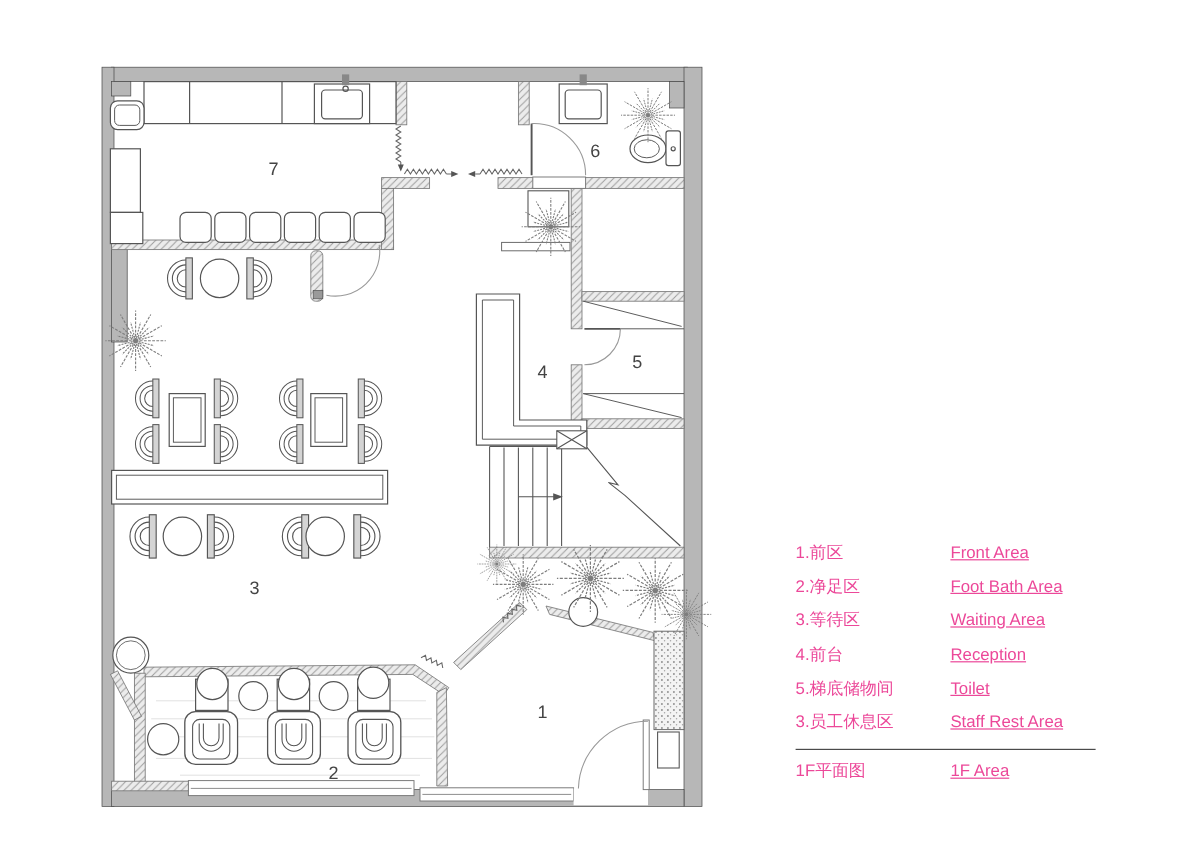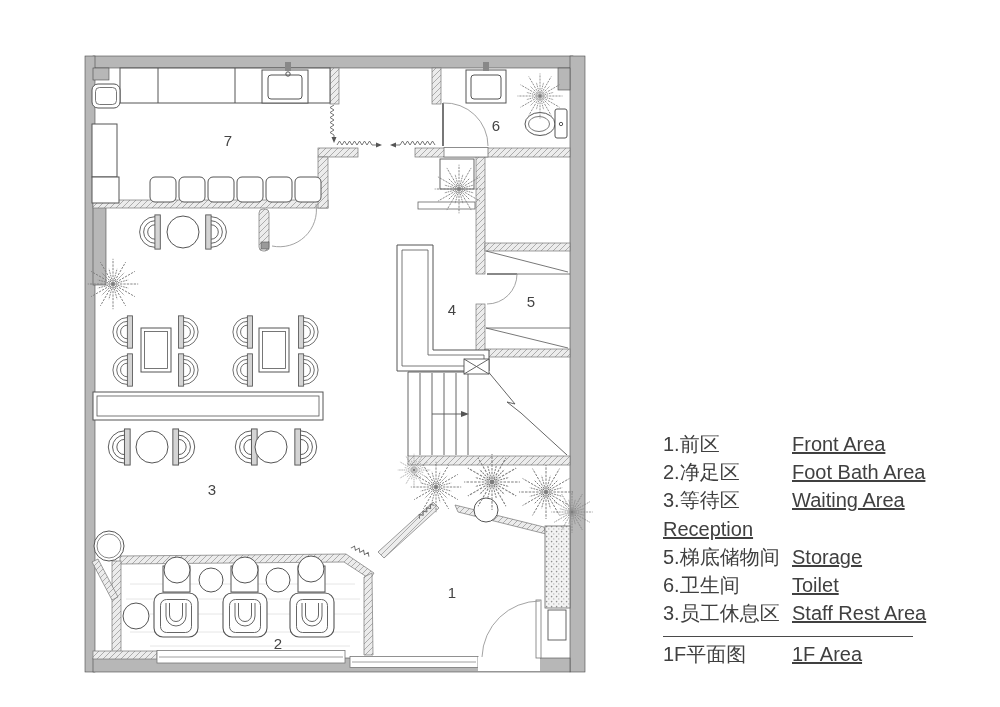--- a/index.html
+++ b/index.html
@@ -1,20 +1,20 @@
 <!DOCTYPE html>
 <html><head>
 <meta charset="utf-8">
 <style>
   html,body{margin:0;padding:0;background:#fff;width:1000px;height:707px;overflow:hidden;}
   body{font-family:"Liberation Sans",sans-serif;}
   .page{position:relative;width:1000px;height:707px;background:#fff;}
   .plan-svg{position:absolute;left:0;top:0;}
-  .legend{position:absolute;left:663px;top:430px;width:256px;color:#404040;
-          font-size:20px;line-height:28.2px;}
+  .legend{position:absolute;left:663px;top:446px;width:256px;color:#ec4899;
+          font-size:14px;line-height:28.2px;}
   .lrow{display:flex;white-space:nowrap;}
   .zh{display:inline-block;width:129px;flex:0 0 129px;}
   .en{display:inline-block;text-decoration:underline;}
   .ldiv{border-top:1.5px solid #4a4a4a;width:250px;margin-top:9px;margin-bottom:3px;}
   text{font-family:"Liberation Sans",sans-serif;}
 </style>
 </head>
 <body>
 
 <div class="page">
@@ -268,28 +268,25 @@
   </div>
   <div class="lrow">
     <span class="zh">2.净足区</span>
     <span class="en">Foot Bath Area</span>
   </div>
   <div class="lrow">
     <span class="zh">3.等待区</span>
     <span class="en">Waiting Area</span>
   </div>
   <div class="lrow">
+    <span class="zh">4.前台</span>
     <span class="en">Reception</span>
   </div>
   <div class="lrow">
     <span class="zh">5.梯底储物间</span>
-    <span class="en">Storage</span>
-  </div>
-  <div class="lrow">
-    <span class="zh">6.卫生间</span>
     <span class="en">Toilet</span>
   </div>
   <div class="lrow">
     <span class="zh">3.员工休息区</span>
     <span class="en">Staff Rest Area</span>
   </div>
   <div class="ldiv"></div>
   <div class="lrow">
     <span class="zh">1F平面图</span>
     <span class="en">1F Area</span>

